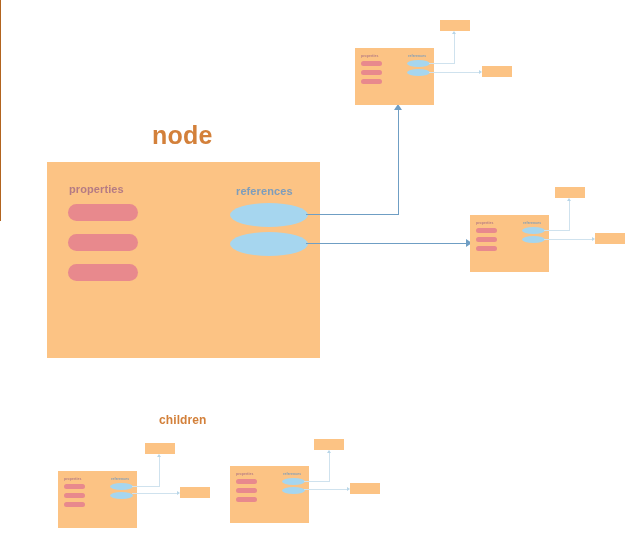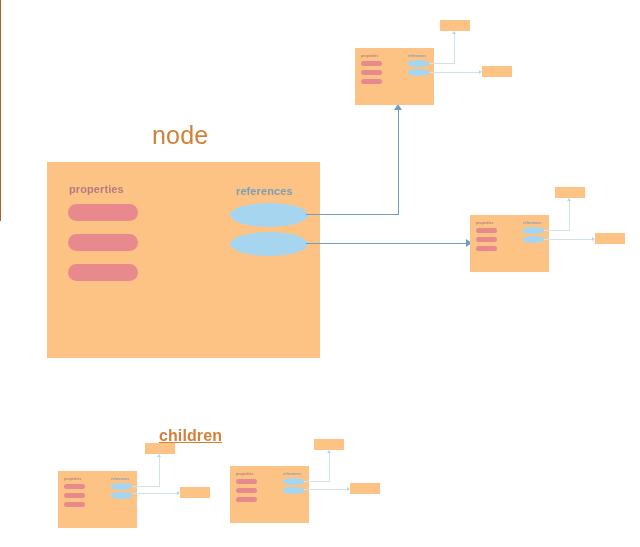--- a/index.html
+++ b/index.html
@@ -9,21 +9,21 @@
     font-family:"Liberation Sans", sans-serif;
     overflow:hidden;
     position:relative;
   }
   #stage{position:absolute;left:0;top:0;width:640px;height:547px;}
 
   
   .node{position:absolute;background:#fcc384;box-sizing:border-box;}
   .node-title{
     position:absolute;
-    font-weight:normal;
+    font-weight:bold;
     color:#d3803a;
     white-space:nowrap;
     letter-spacing:.2px;
   }
   .sec-label{
     position:absolute;
     white-space:nowrap;
     font-weight:bold;
     letter-spacing:.1px;
   }
@@ -89,21 +89,21 @@
   <div class="ref" style="left:230px;top:203px;width:78px;height:24px;"></div>
   <div class="ref" style="left:230px;top:232px;width:78px;height:24px;"></div>
 
   <div class="edge edge-h" style="left:306px;top:214px;width:93px;"></div>
   <div class="edge edge-v" style="left:398px;top:110px;height:105px;"></div>
   <div class="arrow arrow-up" style="left:394px;top:104px;"></div>
 
   <div class="edge edge-h" style="left:306px;top:243px;width:164px;"></div>
   <div class="arrow arrow-right" style="left:466px;top:239px;"></div>
 
-  <div class="sec-label lbl-children" style="left:159px;top:427px;font-size:16px;text-decoration:underline;">children</div>
+  <div class="sec-label lbl-children" style="left:159px;top:413px;font-size:12px;">children</div>
 
   <div class="edge-child edge-v" style="left:97px;top:358px;height:113px;"></div>
   <div class="edge-child edge-v" style="left:268px;top:358px;height:108px;"></div>
 
   <div class="node" style="left:355px;top:48px;width:79px;height:57px;"></div>
   <div class="sec-label lbl-properties" style="left:361px;top:54px;font-size:3.4px;">properties</div>
   <div class="prop" style="left:361px;top:61px;width:21px;height:5px;"></div>
   <div class="prop" style="left:361px;top:70px;width:21px;height:5px;"></div>
   <div class="prop" style="left:361px;top:79px;width:21px;height:5px;"></div>
   <div class="sec-label lbl-references" style="left:408px;top:54px;font-size:3.4px;">references</div>

